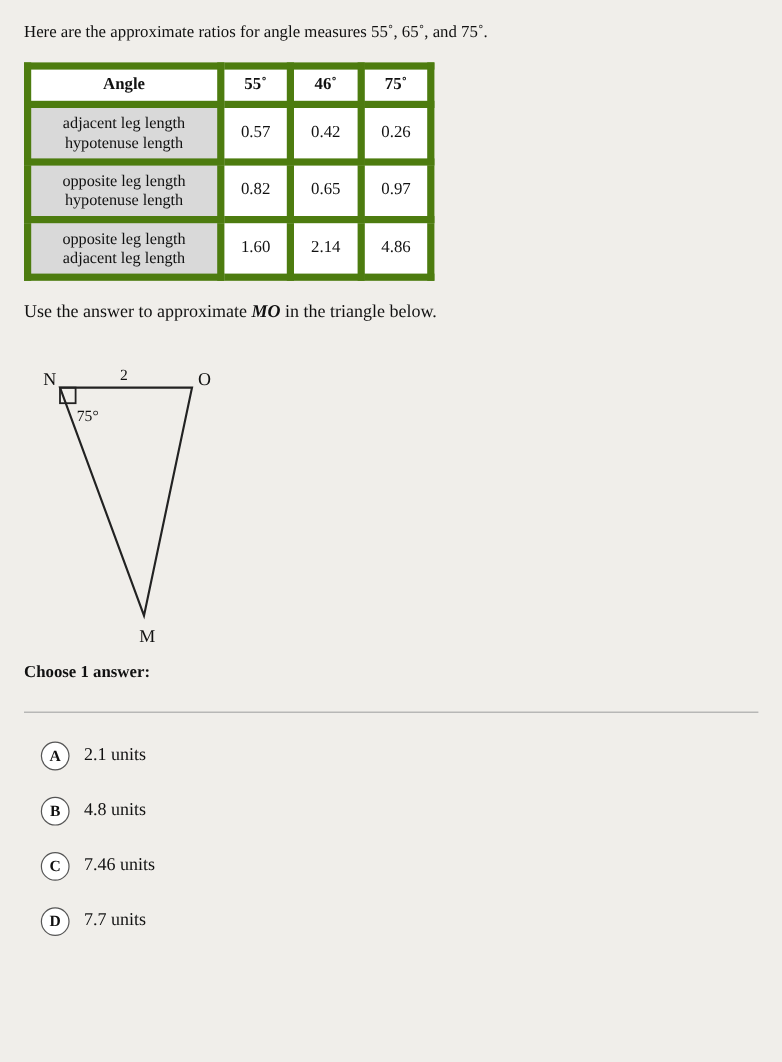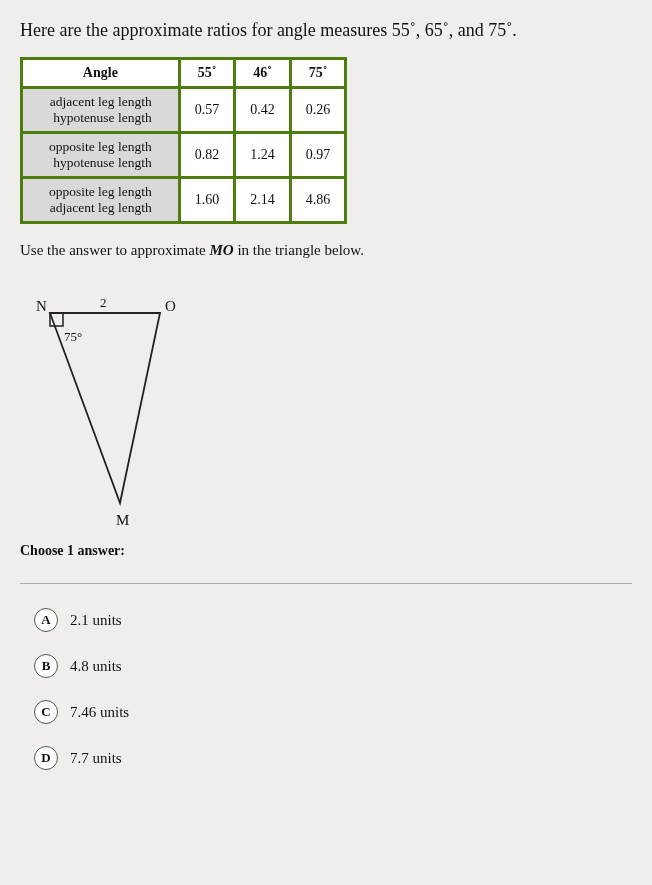--- a/index.html
+++ b/index.html
@@ -6,41 +6,41 @@
     body {
       font-family: Georgia, 'Times New Roman', serif;
       background: #f0eeea;
       width: 652px;
       min-height: 885px;
       padding: 18px 20px;
       color: #111;
       font-size: 15px;
     }
     .intro-text {
-      font-size: 18px;
+      font-size: 14px;
       margin-bottom: 14px;
       line-height: 1.4;
     }
     table {
       border-collapse: collapse;
       margin-bottom: 18px;
       font-size: 14px;
     }
     table th, table td {
-      border: 3px solid #4d7c0f;
+      border: 6px solid #4d7c0f;
       padding: 5px 14px;
       text-align: center;
       background: #fff;
     }
     table th {
       background: #fff;
       font-weight: bold;
     }
     table td.label-cell {
-      text-align: right;
+      text-align: center;
       background: #d9d9d9;
       font-size: 13.5px;
       padding: 5px 26px;
     }
     .use-text {
       font-size: 15px;
       margin-bottom: 14px;
       font-weight: normal;
     }
     .use-text em {
@@ -109,21 +109,21 @@
   <tbody id="table-body">
   <tr>
       <td class="label-cell">adjacent leg length<br>hypotenuse length</td>
       <td>0.57</td>
       <td>0.42</td>
       <td>0.26</td>
     </tr>
       <tr>
       <td class="label-cell">opposite leg length<br>hypotenuse length</td>
       <td>0.82</td>
-      <td>1.24</td>
+      <td>0.65</td>
       <td>0.97</td>
     </tr>
       <tr>
       <td class="label-cell">opposite leg length<br>adjacent leg length</td>
       <td>1.60</td>
       <td>2.14</td>
       <td>4.86</td>
     </tr>
     </tbody>
 </table>

